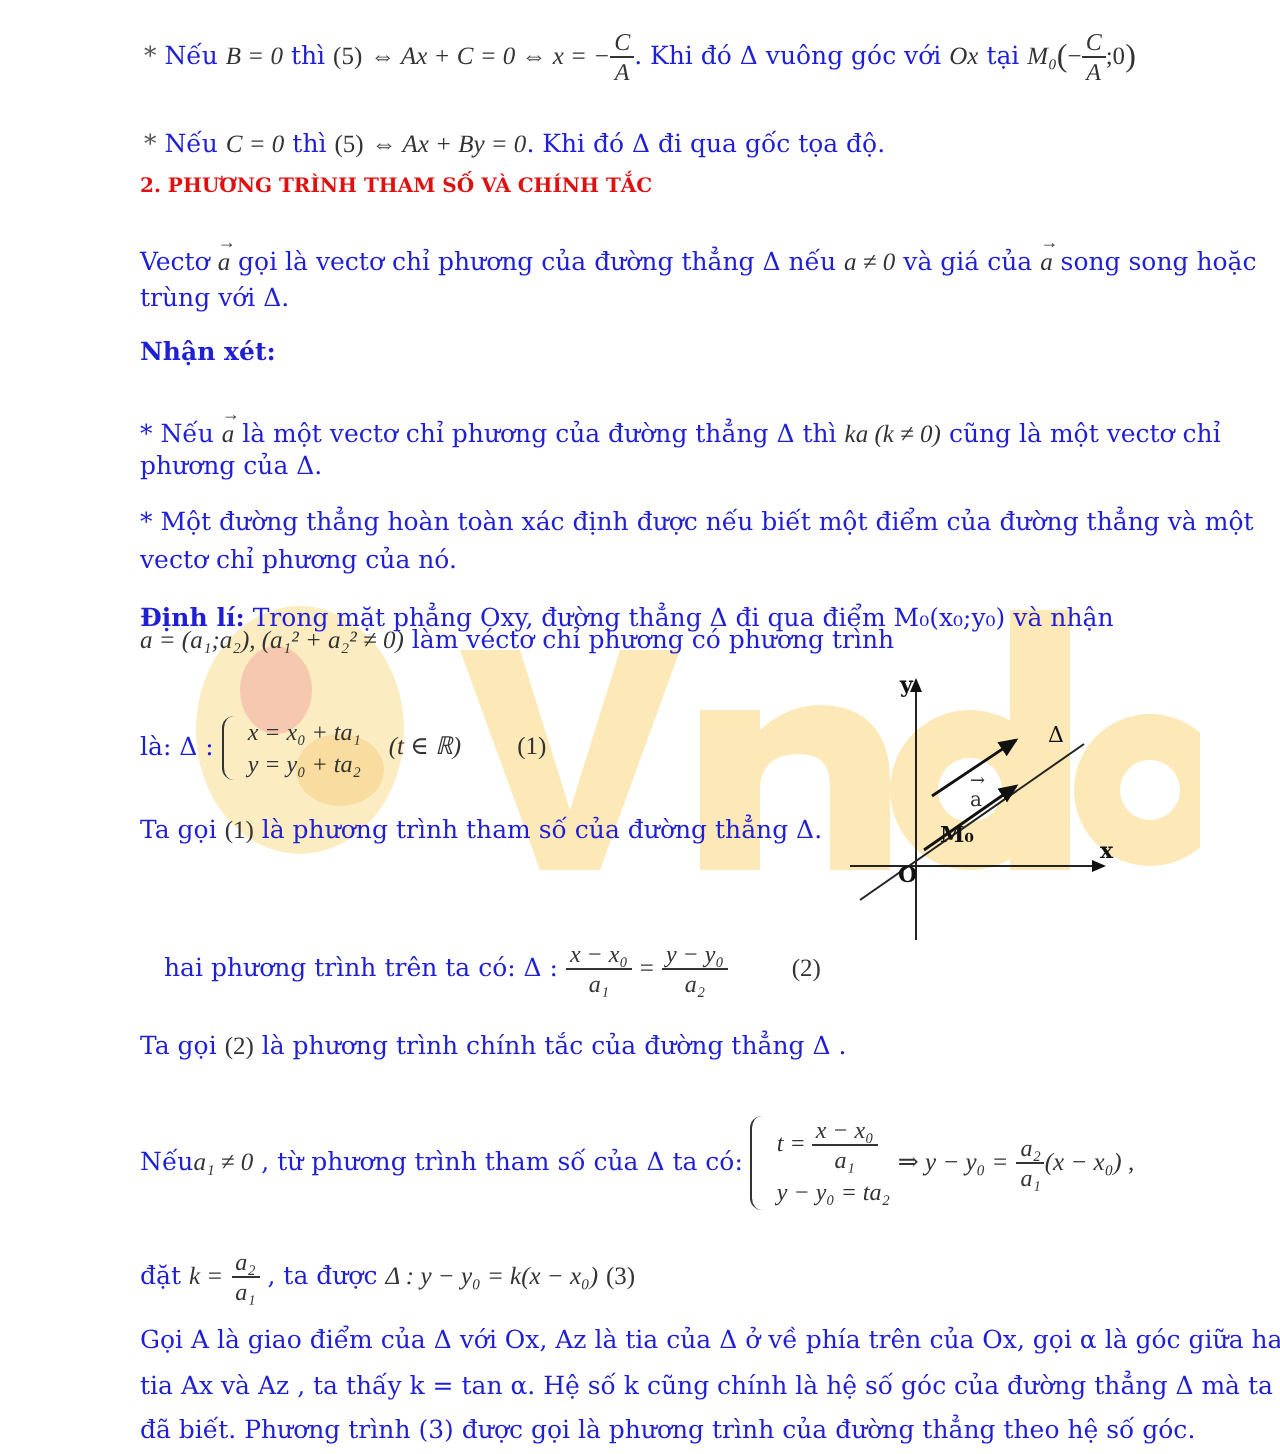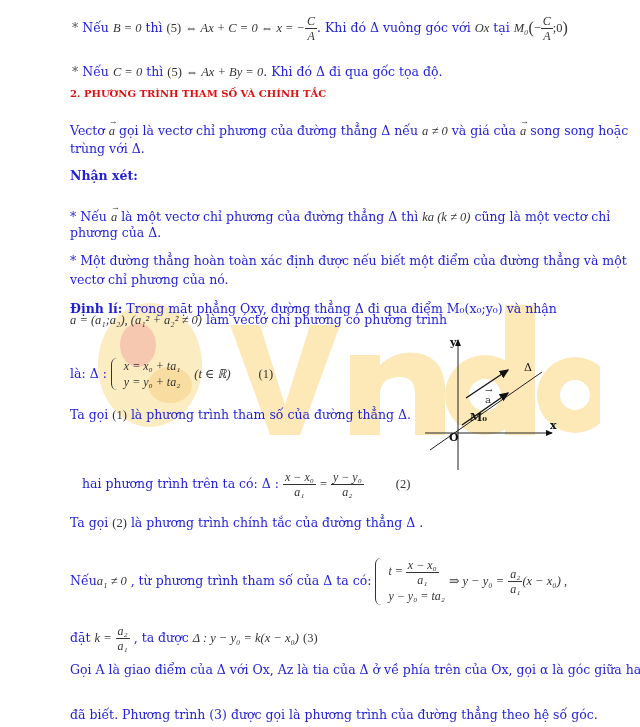--- a/index.html
+++ b/index.html
@@ -159,20 +159,21 @@
     <span>đặt</span>
     <span class="math">k =</span>
     <span class="frac"><span class="num">a₂</span><span class="den">a₁</span></span>
     <span>, ta được</span>
     <span class="math">Δ : y − y₀ = k(x − x₀)</span>
     <span class="mathr">(3)</span>
   </div>
 
   
   <div class="txt" style="left:70px;top:662px;">Gọi A là giao điểm của Δ  với Ox, Az  là tia của Δ ở về phía trên của Ox, gọi α là góc giữa hai</div>
+  <div class="txt" style="left:70px;top:685px;">tia  Ax  và Az , ta thấy k = tan α. Hệ số k  cũng chính là hệ số góc của đường thẳng Δ mà ta</div>
   <div class="txt" style="left:70px;top:707px;">đã biết. Phương trình (3) được gọi là phương trình của đường thẳng theo hệ số góc.</div>
 
   
   <svg style="position:absolute;left:420px;top:330px;" width="140" height="140" viewBox="0 0 140 140">
     <defs>
       <marker id="ah" markerWidth="8" markerHeight="8" refX="6" refY="3" orient="auto">
         <path d="M0,0 L7,3 L0,6 Z" fill="#111"></path>
       </marker>
     </defs>
 

